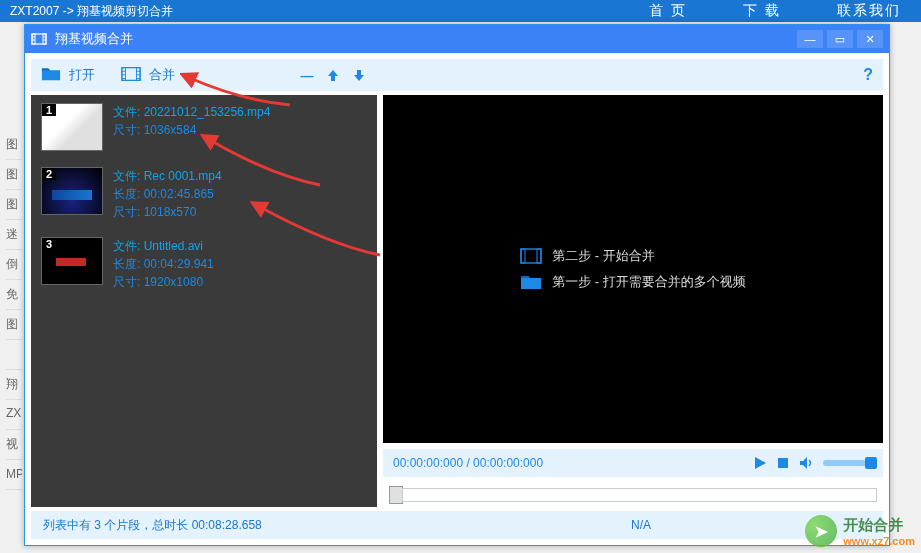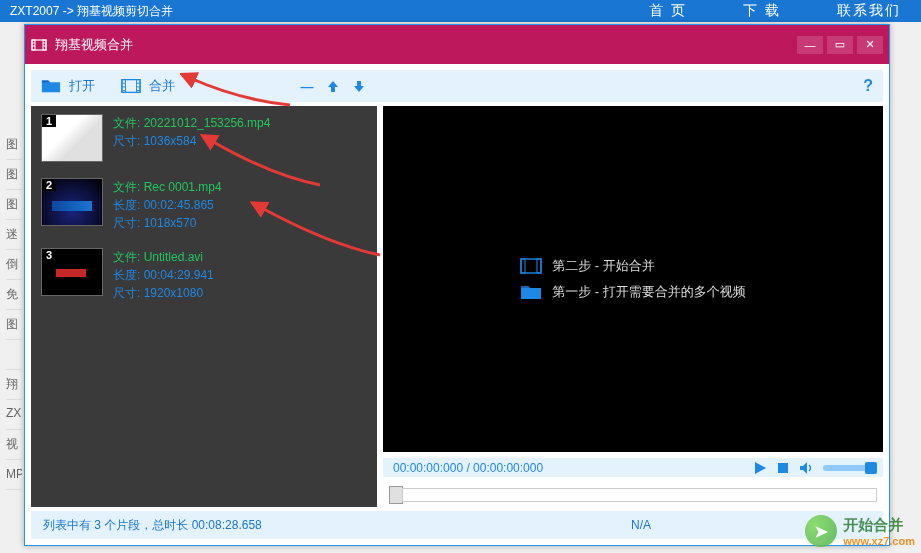--- a/index.html
+++ b/index.html
@@ -8,53 +8,53 @@
 
 .bg-header { position: absolute; top: 0; left: 0; right: 0; height: 22px; background: #1976d2; color: #fff; font-size: 12px; display: flex; align-items: center; padding: 0 10px; }
 .bg-nav { position: absolute; top: 0; right: 20px; height: 22px; display: flex; gap: 56px; color: #fff; font-size: 14px; align-items: center; letter-spacing: 2px; }
 
 
 .bg-side { position: absolute; left: 6px; top: 136px; width: 16px; display: flex; flex-direction: column; gap: 6px; font-size: 12px; color: #666; }
 .bg-side div { height: 24px; overflow: hidden; white-space: nowrap; border-bottom: 1px solid #ddd; }
 
 
 .window { position: absolute; left: 24px; top: 24px; width: 866px; height: 522px; background: #fff; border: 1px solid #2196f3; box-shadow: 0 0 6px rgba(0,0,0,.3); display: flex; flex-direction: column; }
-.titlebar { height: 39px; background: #be185d; display: flex; align-items: center; padding: 0 6px; color: #fff; font-size: 13px; }
+.titlebar { height: 28px; background: #3b82f6; display: flex; align-items: center; padding: 0 6px; color: #fff; font-size: 13px; }
 .titlebar .app-icon { width: 16px; height: 16px; margin-right: 8px; display: inline-flex; align-items: center; justify-content: center; }
 .titlebar .spacer { flex: 1; }
 .titlebar .win-btn { width: 26px; height: 18px; margin-left: 4px; background: rgba(255,255,255,.15); display: inline-flex; align-items: center; justify-content: center; font-size: 11px; cursor: pointer; }
 
 .content { flex: 1; display: flex; flex-direction: column; padding: 6px; gap: 4px; background: #fff; }
 .main-area { flex: 1; display: flex; gap: 6px; }
 
 
 .toolbar { height: 32px; background: #e3f2fd; display: flex; align-items: center; padding: 0 10px; color: #1976d2; font-size: 13px; }
-.toolbar .btn { display: flex; align-items: center; gap: 8px; margin-right: 26px; cursor: pointer; }
+.toolbar .btn { display: flex; align-items: flex-start; gap: 8px; margin-right: 26px; cursor: pointer; }
 .toolbar .icon { width: 20px; height: 16px; display: inline-flex; align-items: center; justify-content: center; }
 .toolbar .spacer { flex: 1; }
 .toolbar .small-btn { width: 20px; height: 20px; margin-left: 6px; display: inline-flex; align-items: center; justify-content: center; cursor: pointer; color: #1e88e5; font-weight: bold; }
 .toolbar .help { margin-left: auto; color: #1e88e5; font-size: 16px; font-weight: bold; cursor: pointer; }
 
 
 .left-panel { width: 346px; background: #3a3a3a; display: flex; flex-direction: column; overflow: hidden; }
 .clip-list { flex: 1; overflow-y: auto; }
 .clip { display: flex; padding: 8px 10px; gap: 10px; cursor: pointer; }
 .thumb { width: 62px; height: 48px; background: #000; position: relative; flex-shrink: 0; border: 1px solid #666; }
 .badge { position: absolute; top: 0; left: 0; background: #000; color: #fff; font-size: 11px; font-weight: bold; padding: 0 4px; }
 .clip-info { font-size: 12px; color: #1e88e5; line-height: 1.5; }
-.clip-info .fname { color: #22c55e; }
+.clip-info .fname { color: #0ea5e9; }
 
 
 .right-panel { flex: 1; display: flex; flex-direction: column; gap: 6px; }
 .preview { flex: 1; background: #000; position: relative; display: flex; align-items: center; justify-content: center; }
 .steps { color: #ddd; font-size: 13px; line-height: 2; }
 .step { display: flex; align-items: center; gap: 10px; }
 .step .step-icon { width: 22px; height: 18px; display: inline-flex; align-items: center; justify-content: center; }
 
-.controls { height: 19px; background: #e3f2fd; display: flex; align-items: center; padding: 0 10px; font-size: 12px; color: #1e88e5; }
+.controls { height: 28px; background: #e3f2fd; display: flex; align-items: center; padding: 0 10px; font-size: 12px; color: #1e88e5; }
 .controls .spacer { flex: 1; }
 .ctrl-btn { margin-left: 10px; cursor: pointer; display: inline-flex; align-items: center; }
 .vol-bar { width: 50px; height: 6px; background: #90caf9; margin-left: 8px; border-radius: 3px; position: relative; }
 .vol-thumb { position: absolute; right: -4px; top: -3px; width: 12px; height: 12px; background: #1e88e5; border-radius: 2px; }
 
 .seek { height: 24px; background: #fff; display: flex; align-items: center; padding: 0 6px; }
 .seek-handle { width: 14px; height: 18px; background: #e0e0e0; border: 1px solid #999; cursor: pointer; }
 .seek-track { flex: 1; height: 14px; background: #fff; border: 1px solid #ccc; margin-left: -1px; }
 
 

